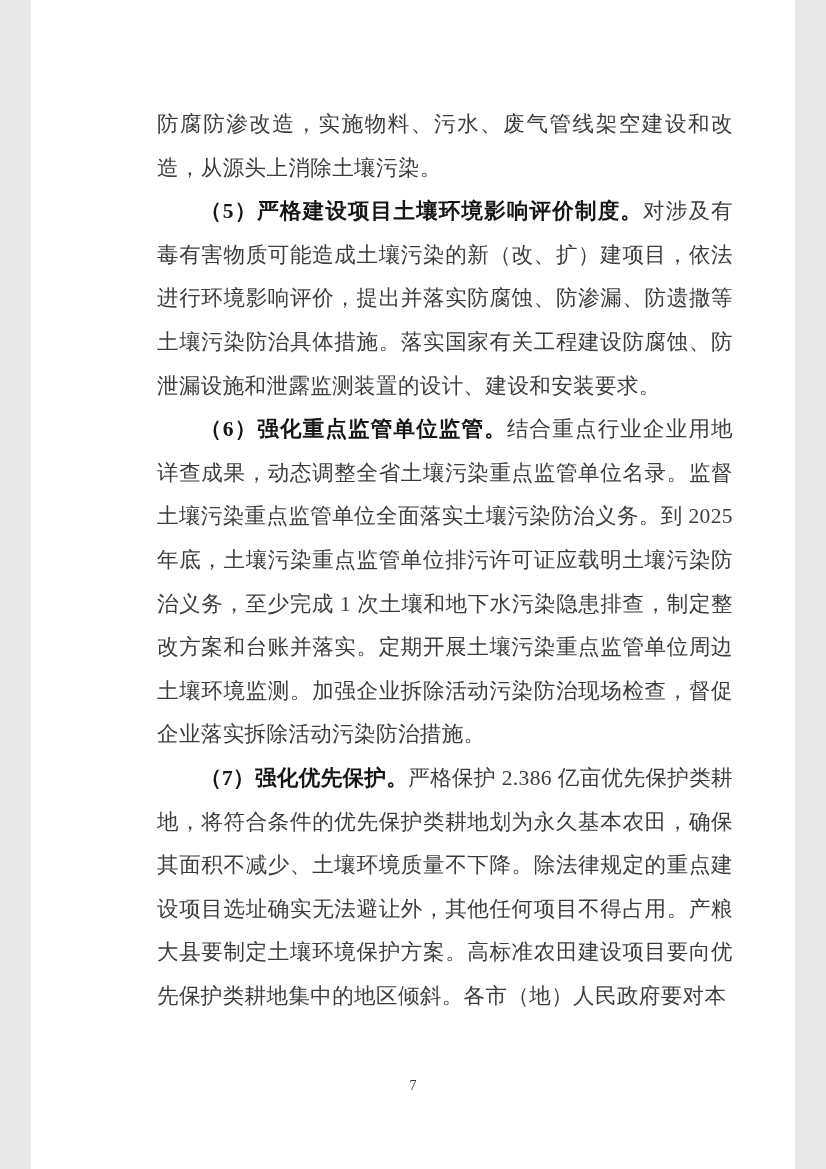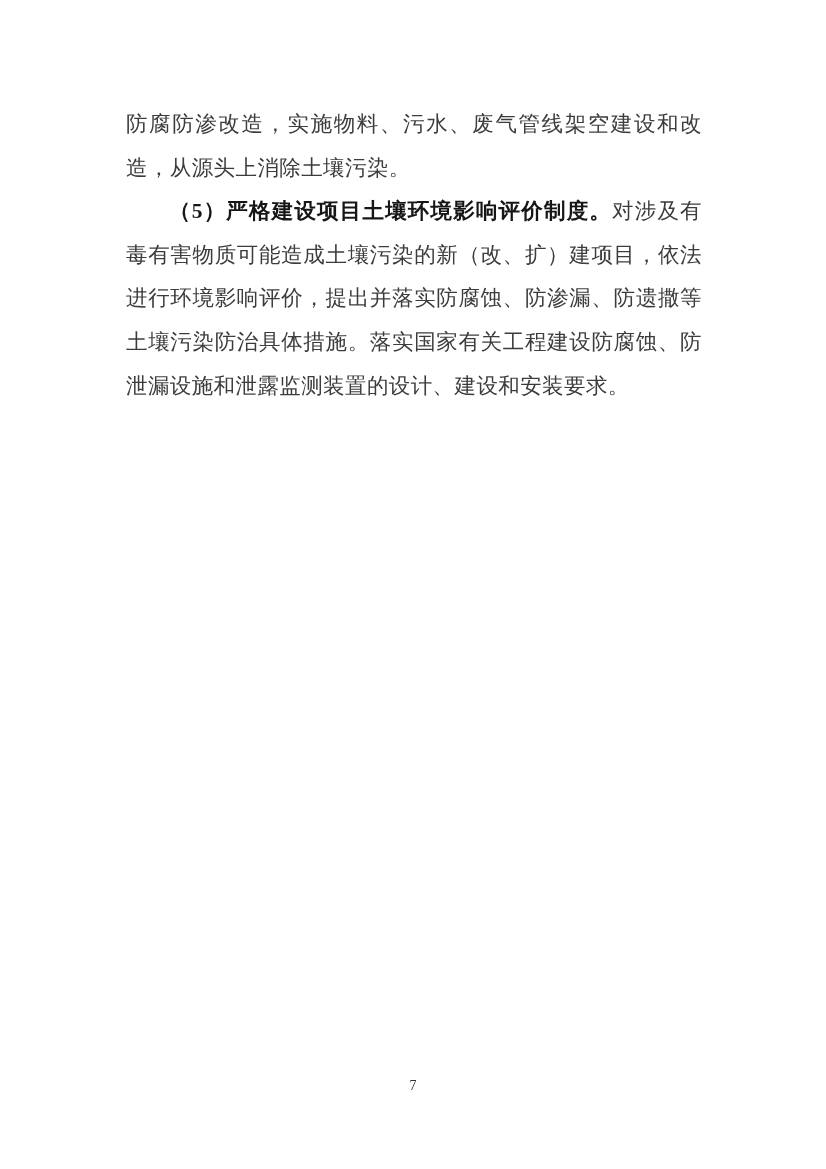--- a/index.html
+++ b/index.html
@@ -2,21 +2,21 @@
 <html><head>
 <meta charset="utf-8">
 <style>
   html, body {
     margin: 0;
     padding: 0;
     background: #e8e8e8;
   }
   .page {
     position: relative;
-    width: 826px;
+    width: 764px;
     height: 1169px;
     margin: 0 auto;
     background: #ffffff;
     overflow: hidden;
     font-family: "Liberation Serif", serif;
   }
   .content {
     position: absolute;
     top: 103px;
     left: 126px;
@@ -58,21 +58,23 @@
 </head>
 <body>
 
 <div class="page">
   <div class="content">
 
     <p class="para"><span>防腐防渗改造，实施物料、污水、废气管线架空建设和改造，从源头上消除土壤污染。</span></p>
 
     <p class="para indent"><span class="lead">（5）严格建设项目土壤环境影响评价制度。</span><span>对涉及有毒有害物质可能造成土壤污染的新（改、扩）建项目，依法进行环境影响评价，提出并落实防腐蚀、防渗漏、防遗撒等土壤污染防治具体措施。落实国家有关工程建设防腐蚀、防泄漏设施和泄露监测装置的设计、建设和安装要求。</span></p>
 
+    <p class="para indent"><span class="lead">（6）强化重点监管单位监管。</span><span>结合重点行业企业用地详查成果，动态调整全省土壤污染重点监管单位名录。监督土壤污染重点监管单位全面落实土壤污染防治义务。到 2025 年底，土壤污染重点监管单位排污许可证应载明土壤污染防治义务，至少完成 1 次土壤和地下水污染隐患排查，制定整改方案和台账并落实。定期开展土壤污染重点监管单位周边土壤环境监测。加强企业拆除活动污染防治现场检查，督促企业落实拆除活动污染防治措施。</span></p>
 
 
+    <p class="para indent"><span class="lead">（7）强化优先保护。</span><span>严格保护 2.386 亿亩优先保护类耕地，将符合条件的优先保护类耕地划为永久基本农田，确保其面积不减少、土壤环境质量不下降。除法律规定的重点建设项目选址确实无法避让外，其他任何项目不得占用。产粮大县要制定土壤环境保护方案。高标准农田建设项目要向优先保护类耕地集中的地区倾斜。各市（地）人民政府要对本</span></p>
 
   </div>
 
   <div class="footer">
     <span class="pagenum">7</span>
   </div>
 </div>
 
 </body></html>

